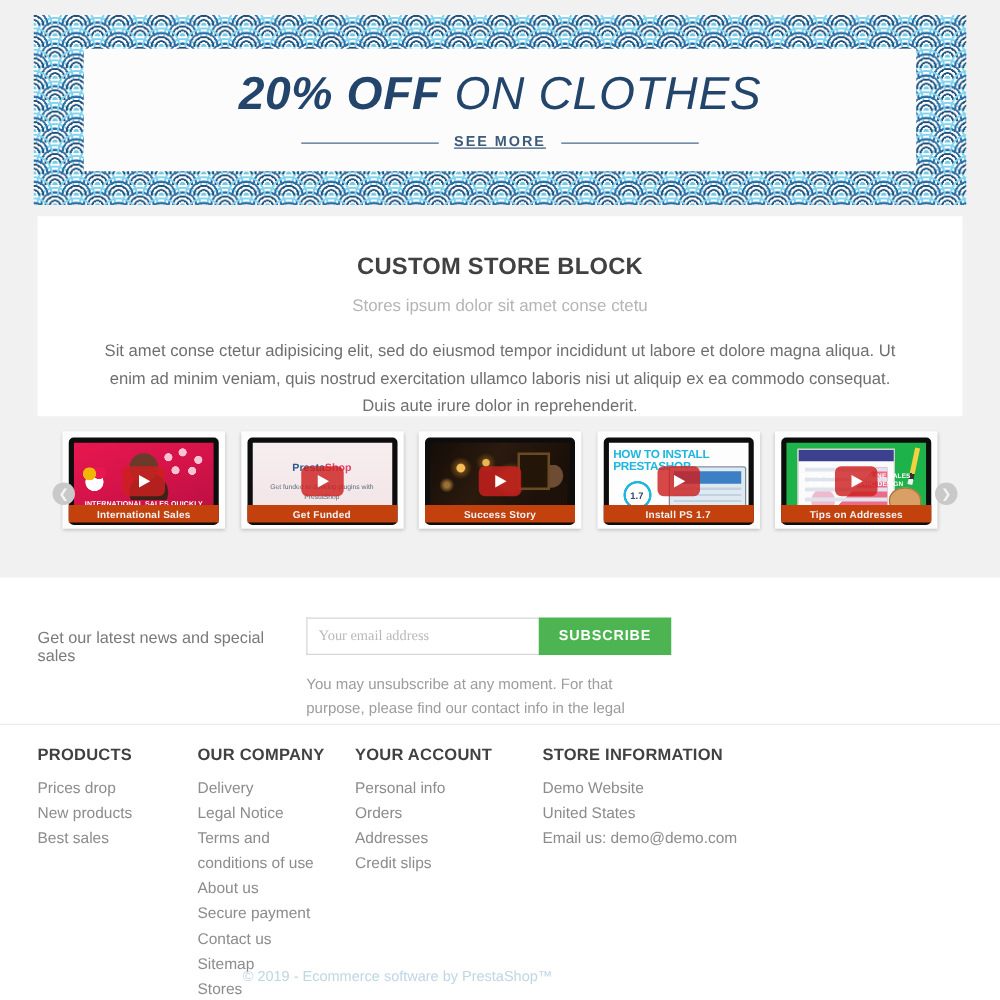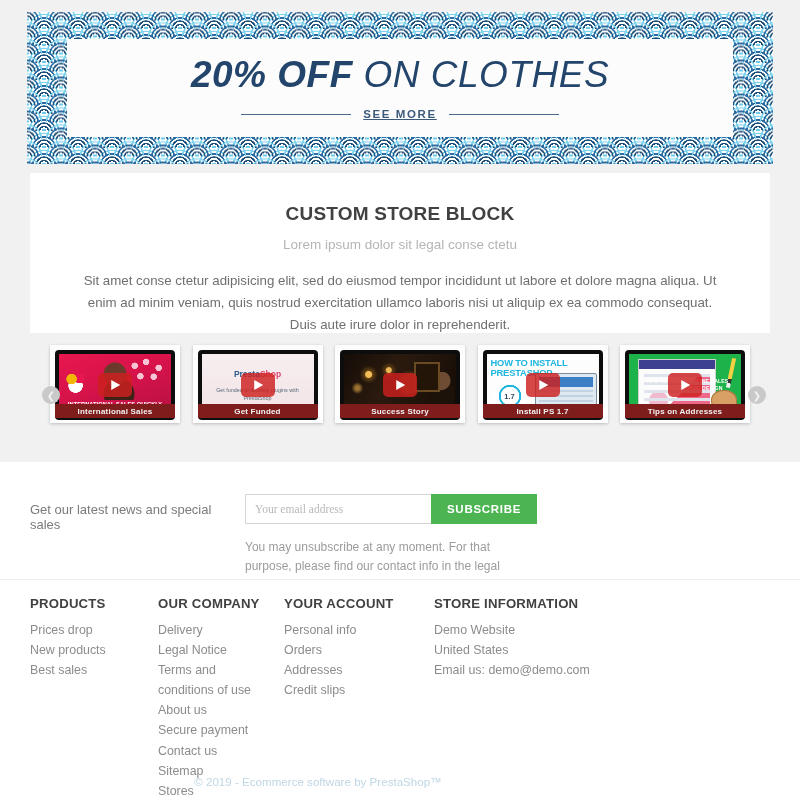--- a/index.html
+++ b/index.html
@@ -294,21 +294,21 @@
     transform: translate(-42%,-50%);
     border-style:solid;
     border-width:5.5px 0 5.5px 9px;
     border-color: transparent transparent transparent #ffffff;
   }
 
   .vlabel{
     position:relative;
     margin-top:-16px;
     height:14px;
-    background:#7f1d1d;
+    background:#c2410c;
     color:#f2f2f2;
     font-size:8px;
     font-weight:700;
     display:flex; align-items:center; justify-content:center;
     z-index:5;
     letter-spacing:0.2px;
     white-space:nowrap;
   }
 
   .car-arrow{
@@ -442,21 +442,21 @@
       <div class="banner-seemore">
         <span class="rule"></span>
         <span class="label">SEE MORE</span>
         <span class="rule"></span>
       </div>
     </div>
   </div>
 
   <div class="textblock">
     <div class="tb-title">CUSTOM STORE BLOCK</div>
-    <div class="tb-sub">Lorem ipsum dolor sit legal conse ctetu</div>
+    <div class="tb-sub">Stores ipsum dolor sit amet conse ctetu</div>
     <div class="tb-body">Sit amet conse ctetur adipisicing elit, sed do eiusmod tempor incididunt ut labore et dolore magna aliqua. Ut enim ad minim veniam, quis nostrud exercitation ullamco laboris nisi ut aliquip ex ea commodo consequat. Duis aute irure dolor in reprehenderit.</div>
   </div>
 
   <div class="carousel">
     <div class="car-arrow prev">❮</div>
     <div class="car-arrow next">❯</div>
 
     <div class="carousel-track">
 
       <div class="vcard">

